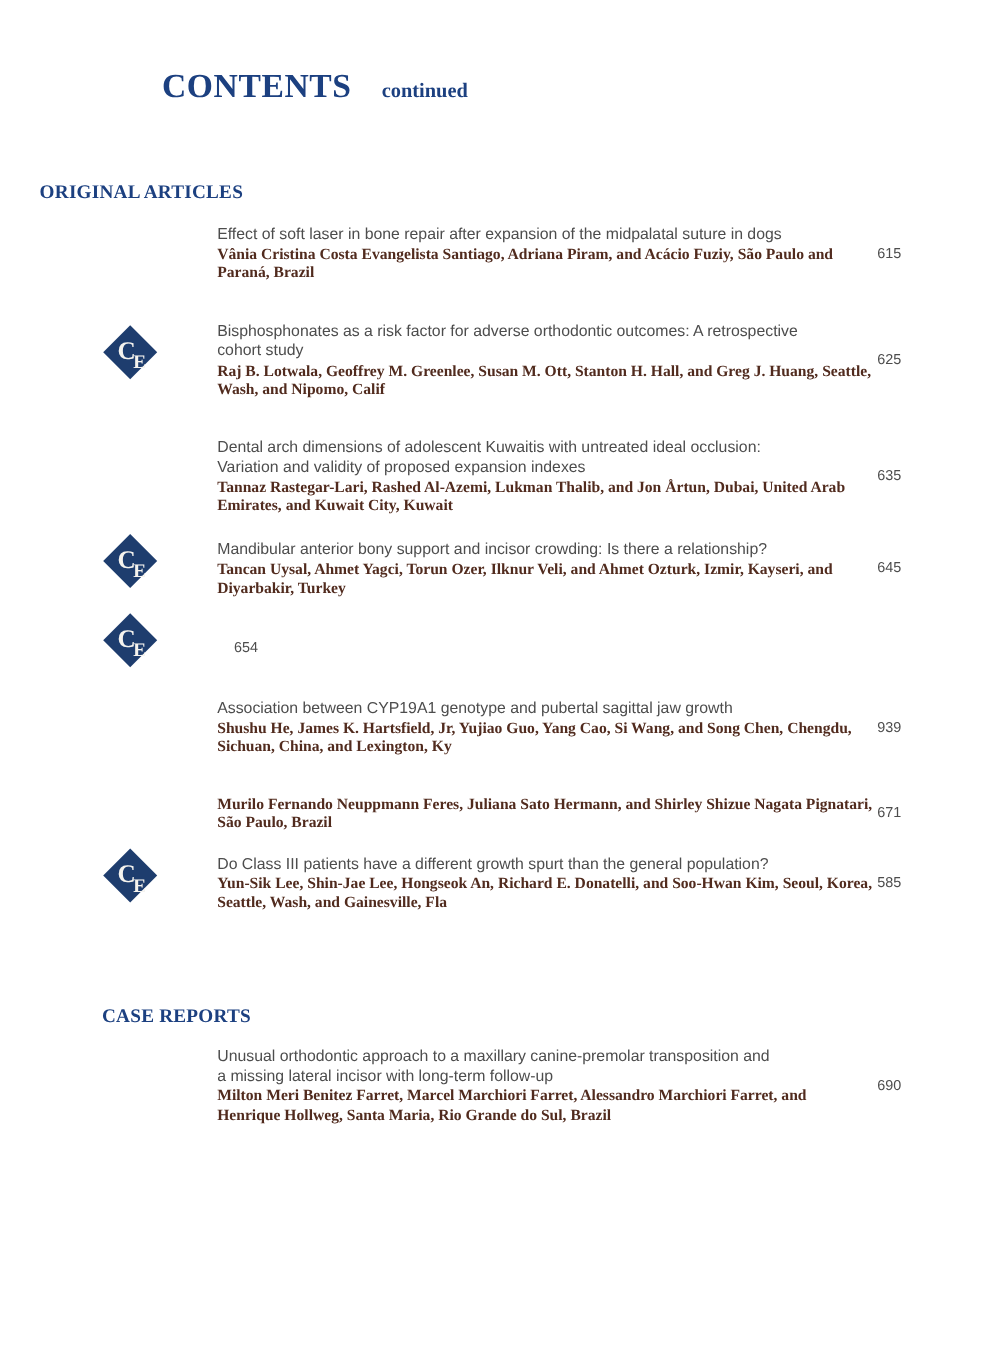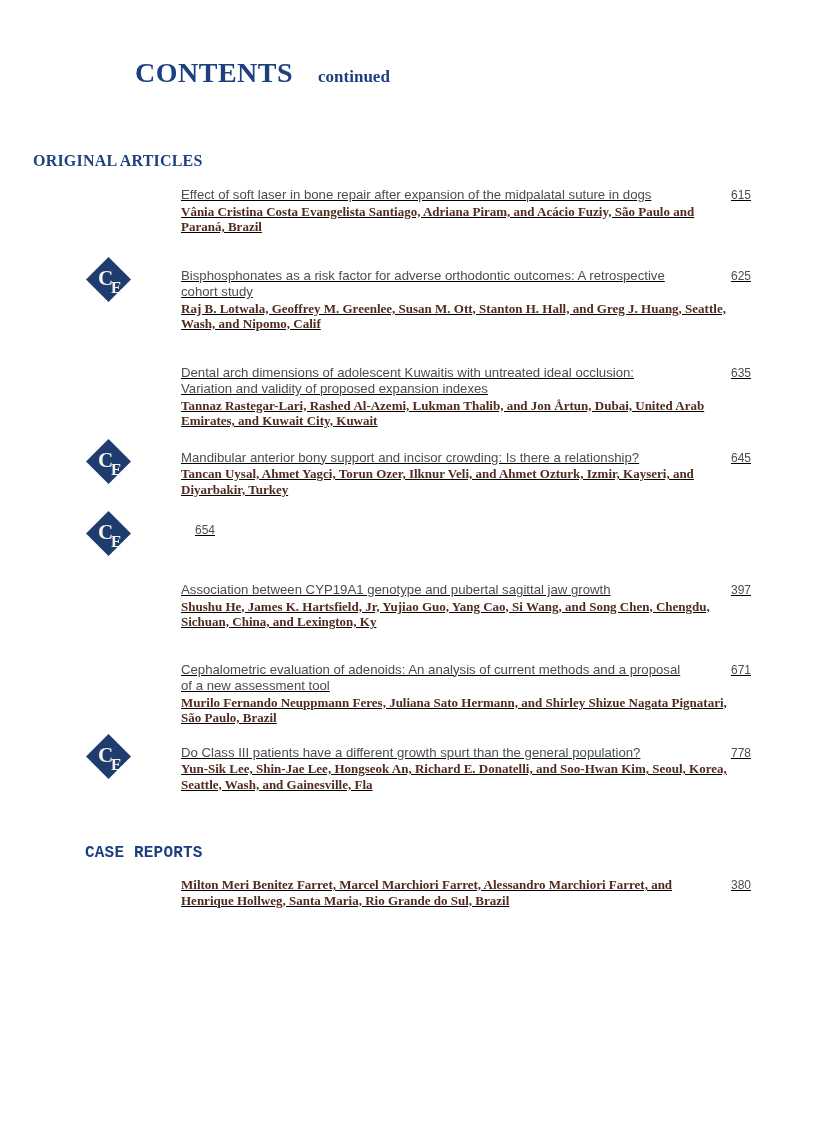--- a/index.html
+++ b/index.html
@@ -36,29 +36,28 @@
   
   .section-heading {
     font-family: "Liberation Serif", serif;
     font-weight: 700;
     font-size: 16px;
     color: #1c4080;
     margin-left: 85px;
     letter-spacing: 0.2px;
   }
   .section-heading.first { margin-top: 63px; margin-bottom: 17px; margin-left: 33px; }
-  .section-heading.second { margin-top: 52px; margin-bottom: 15px; font-family: Liberation Mono, monospace; }
+  .section-heading.second { margin-top: 80px; margin-bottom: 15px; }
   
   .entry {
     display: flex;
-    align-items: flex-start;
+    align-items: center;
     margin-left: 85px;
     width: 666px;
     list-style: none;
-    text-decoration: underline;
   }
   .icon-col {
     width: 96px;
     flex: none;
   }
   .ce-icon {
     display: block;
     margin-top: -12px;
   }
   .entry-body {
@@ -187,62 +186,62 @@
       <div class="entry-page">654</div>
     </li>
 
     <li class="entry" style="margin-bottom:32px">
       <div class="icon-col"></div>
       <div class="entry-body">
         <div class="entry-title">Association between CYP19A1 genotype and pubertal sagittal jaw growth</div>
         <div class="entry-authors">Shushu He, James K. Hartsfield, Jr, Yujiao Guo, Yang Cao, Si Wang, and Song Chen, Chengdu,
 Sichuan, China, and Lexington, Ky</div>
       </div>
-      <div class="entry-page">397</div>
+      <div class="entry-page">939</div>
     </li>
 
     <li class="entry" style="margin-bottom:19px">
       <div class="icon-col"></div>
       <div class="entry-body">
-        <div class="entry-title">Cephalometric evaluation of adenoids: An analysis of current methods and a proposal
-of a new assessment tool</div>
         <div class="entry-authors">Murilo Fernando Neuppmann Feres, Juliana Sato Hermann, and Shirley Shizue Nagata Pignatari,
 São Paulo, Brazil</div>
       </div>
       <div class="entry-page">671</div>
     </li>
 
     <li class="entry">
       <div class="icon-col">
         <svg class="ce-icon" width="47" height="47" viewBox="0 0 47 47">
           <polygon points="23.5,1 46,23.5 23.5,46 1,23.5" fill="#1e3d6e"></polygon>
           <text class="ce-letter" x="13" y="29" font-size="21">C</text>
           <text class="ce-letter" x="26" y="37" font-size="16">E</text>
         </svg>
       </div>
       <div class="entry-body">
         <div class="entry-title">Do Class III patients have a different growth spurt than the general population?</div>
         <div class="entry-authors">Yun-Sik Lee, Shin-Jae Lee, Hongseok An, Richard E. Donatelli, and Soo-Hwan Kim, Seoul, Korea,
 Seattle, Wash, and Gainesville, Fla</div>
       </div>
-      <div class="entry-page">778</div>
+      <div class="entry-page">585</div>
     </li>
 
   </ol>
 
   <div class="section-heading second">CASE REPORTS</div>
 
   <ol>
     <li class="entry">
       <div class="icon-col"></div>
       <div class="entry-body">
+        <div class="entry-title">Unusual orthodontic approach to a maxillary canine-premolar transposition and
+a missing lateral incisor with long-term follow-up</div>
         <div class="entry-authors">Milton Meri Benitez Farret, Marcel Marchiori Farret, Alessandro Marchiori Farret, and
 Henrique Hollweg, Santa Maria, Rio Grande do Sul, Brazil</div>
       </div>
-      <div class="entry-page">380</div>
+      <div class="entry-page">690</div>
     </li>
   </ol>
 
   <div class="footer">
     <span class="footer-page-label">4A</span>
     <span class="footer-journal">American Journal of Orthodontics and Dentofacial Orthopedics/November 2012</span>
   </div>
 
 </div>
 

